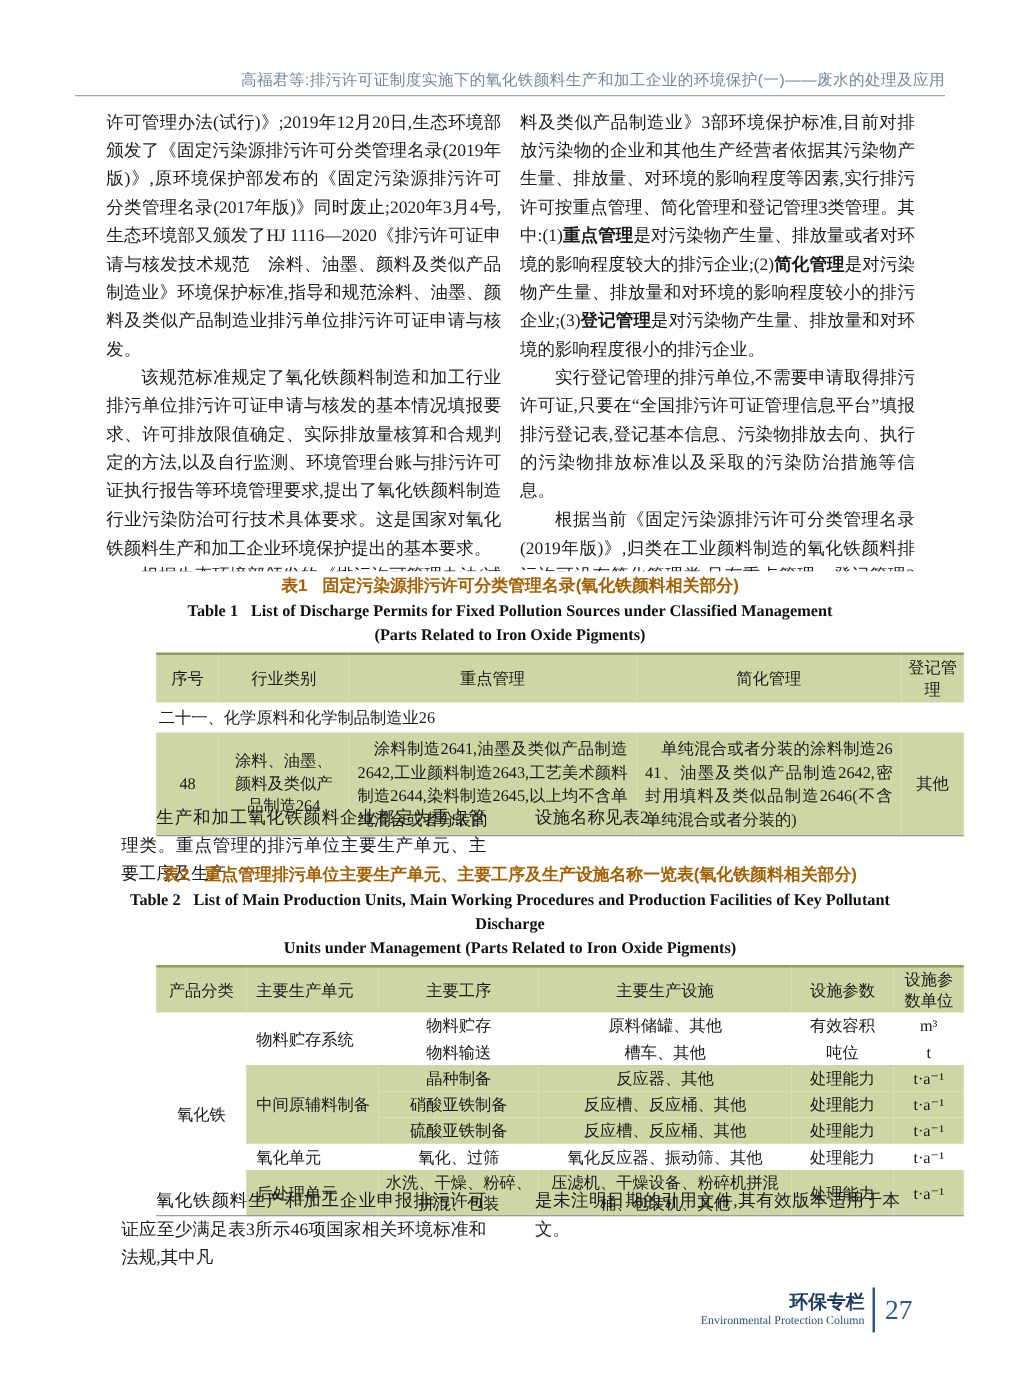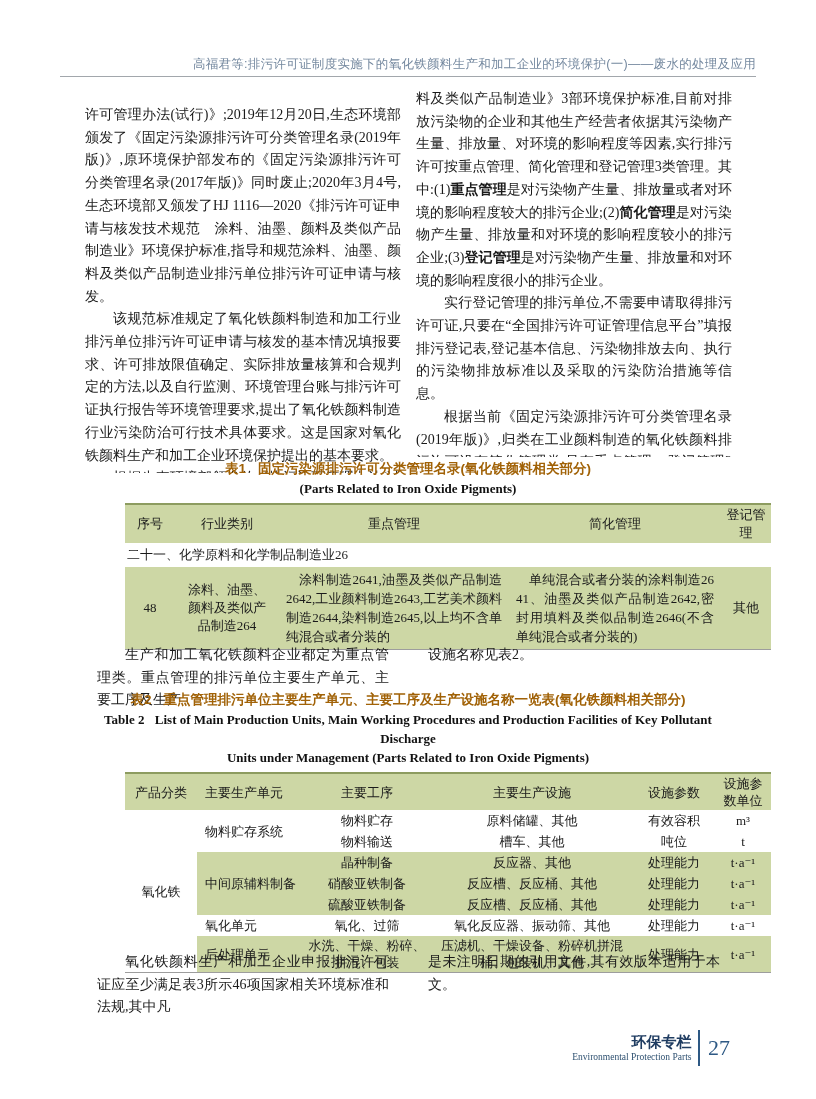--- a/index.html
+++ b/index.html
@@ -10,21 +10,21 @@
   
   .running-header {
     position:absolute; top:56px; left:60px; width:696px; text-align:right;
     font-family:"Liberation Sans","DejaVu Sans",sans-serif;
     font-size:12.5px; color:#74889f; letter-spacing:0.3px;
   }
   .header-rule { position:absolute; top:76px; left:60px; width:696px; border-top:1.5px solid #a2a7ac; }
 
   
   .col { position:absolute; width:316px; text-align:justify; font-size:14px; line-height:22.7px; }
-  .body-left  { top:88px; left:85px;  height:369px; overflow:hidden;margin-top:16px; }
+  .body-left  { top:88px; left:85px;  height:369px; overflow:hidden; }
   .body-right { top:88px; left:416px; height:369px; overflow:hidden; }
   .col p { margin:0; }
   .indent { text-indent:2em; }
   .bold { font-weight:bold; }
 
   
   .caption-cn {
     text-align:center; font-family:"Liberation Sans","DejaVu Sans",sans-serif;
     font-weight:bold; font-size:13.5px; line-height:20px; color:#a16207;
   }
@@ -88,20 +88,23 @@
 
   <div class="col body-right">
     <p><span>料及类似产品制造业》3部环境保护标准,目前对排放污染物的企业和其他生产经营者依据其污染物产生量、排放量、对环境的影响程度等因素,实行排污许可按重点管理、简化管理和登记管理3类管理。其中:(1)</span><span class="bold">重点管理</span><span>是对污染物产生量、排放量或者对环境的影响程度较大的排污企业;(2)</span><span class="bold">简化管理</span><span>是对污染物产生量、排放量和对环境的影响程度较小的排污企业;(3)</span><span class="bold">登记管理</span><span>是对污染物产生量、排放量和对环境的影响程度很小的排污企业。</span></p>
     <p class="indent">实行登记管理的排污单位,不需要申请取得排污许可证,只要在“全国排污许可证管理信息平台”填报排污登记表,登记基本信息、污染物排放去向、执行的污染物排放标准以及采取的污染防治措施等信息。</p>
     <p class="indent">根据当前《固定污染源排污许可分类管理名录(2019年版)》,归类在工业颜料制造的氧化铁颜料排污许可没有简化管理类,只有重点管理、登记管理2类管理,见表1。</p>
   </div>
 
   <div class="tablewrap tw1">
     <div class="caption-cn">
       <span class="cap-label">表1</span><span>固定污染源排污许可分类管理名录(氧化铁颜料相关部分)</span>
+    </div>
+    <div class="caption-en">
+      <span class="cap-label">Table 1</span><span>List of Discharge Permits for Fixed Pollution Sources under Classified Management</span>
     </div>
     <div class="caption-en">(Parts Related to Iron Oxide Pigments)</div>
 
     <table class="t1">
       <colgroup>
           <col style="width:50px">
           <col style="width:104px">
           <col style="width:230px">
           <col style="width:212px">
           <col style="width:50px">
@@ -220,19 +223,19 @@
   <div class="snippet bottom-left">
     <p class="indent">氧化铁颜料生产和加工企业申报排污许可证应至少满足表3所示46项国家相关环境标准和法规,其中凡</p>
   </div>
   <div class="snippet bottom-right">
     <p>是未注明日期的引用文件,其有效版本适用于本文。</p>
   </div>
 
   <div class="footer">
     <div class="footer-labels">
       <div class="footer-cn">环保专栏</div>
-      <div class="footer-en">Environmental Protection Parts</div>
+      <div class="footer-en">Environmental Protection Column</div>
     </div>
     <div class="footer-bar"></div>
     <div class="footer-num">27</div>
   </div>
 
 </div>
 
 </body></html>

